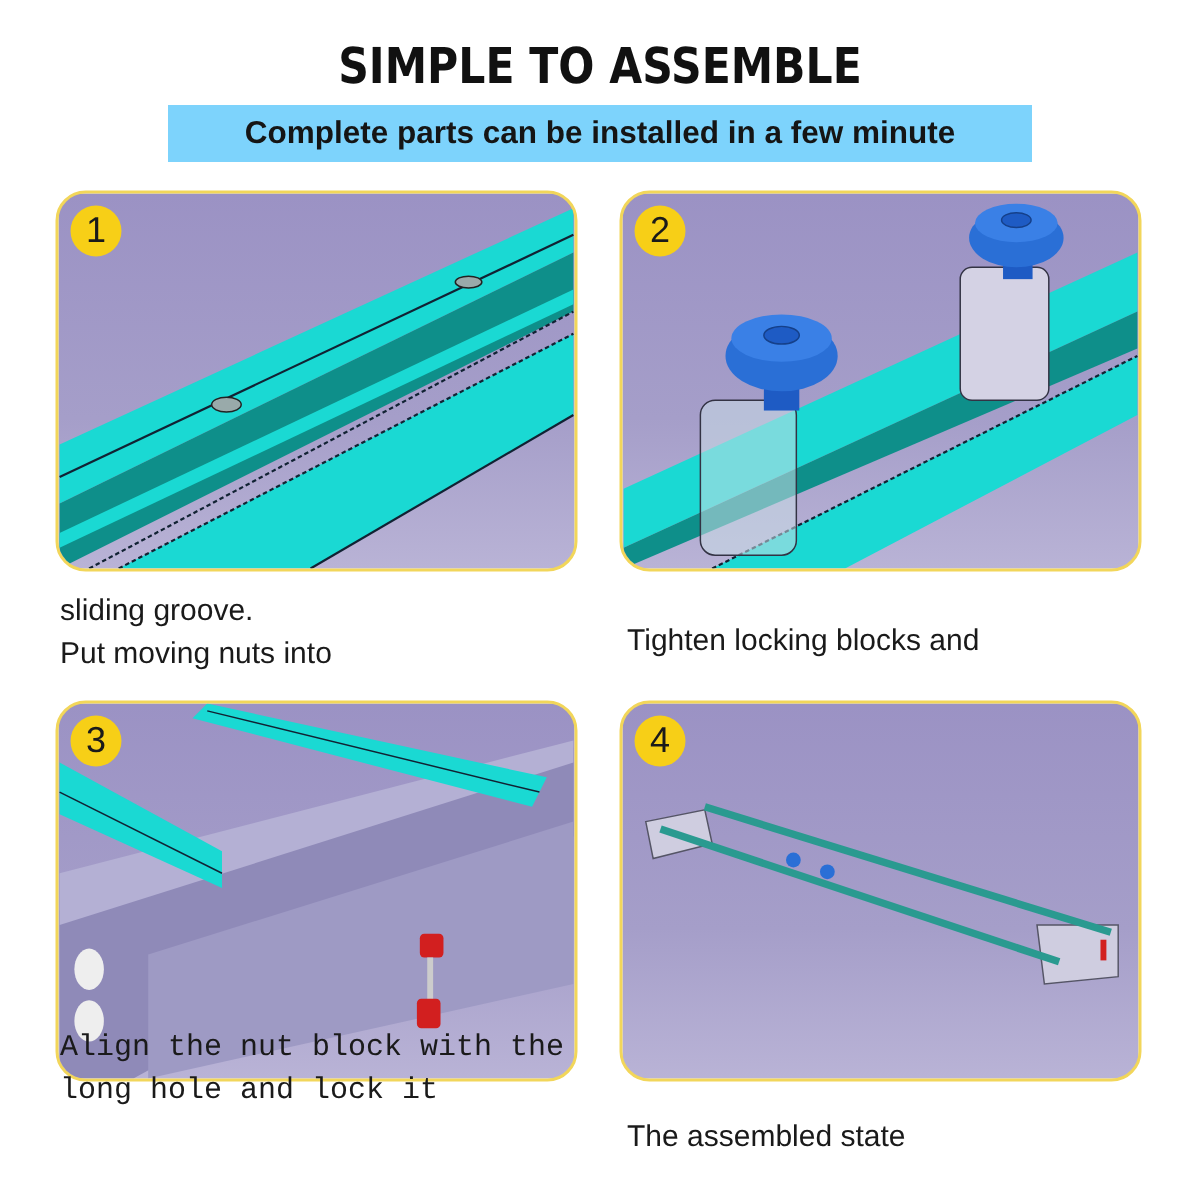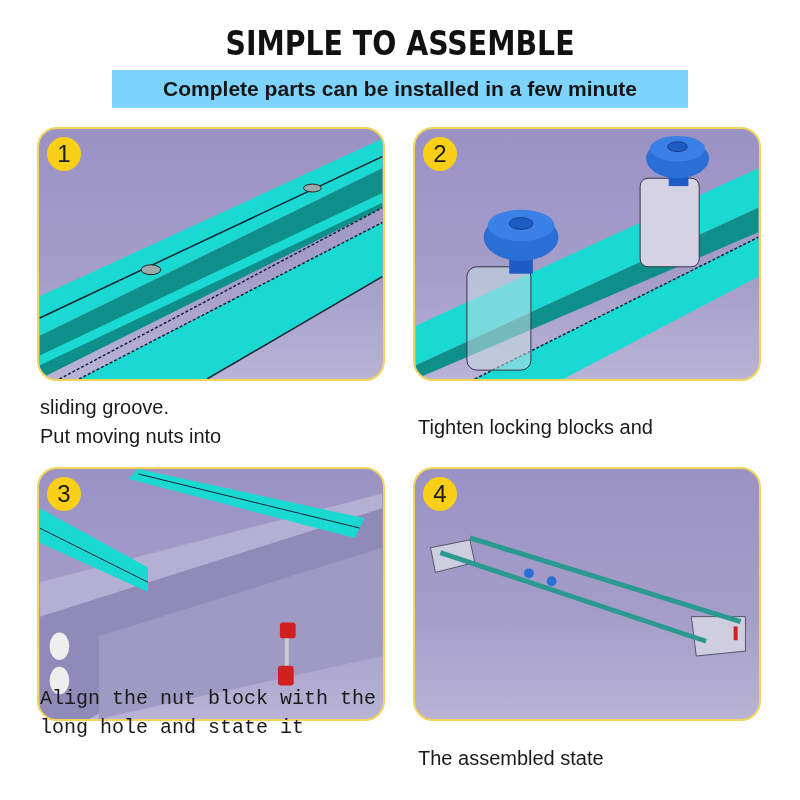--- a/index.html
+++ b/index.html
@@ -75,21 +75,21 @@
     <line x1="100" y1="5" x2="325" y2="60" stroke="#123"></line>
     <rect x="244" y="156" width="16" height="16" rx="3" fill="#d21f1f"></rect>
     <rect x="249" y="172" width="4" height="40" fill="#ccc"></rect>
     <rect x="242" y="200" width="16" height="20" rx="3" fill="#d21f1f"></rect>
     <ellipse cx="20" cy="180" rx="10" ry="14" fill="#eee"></ellipse>
     <ellipse cx="20" cy="215" rx="10" ry="14" fill="#eee"></ellipse>
   </svg>
 </div>
 <div class="caption" style="left:40px;top:684px;font-family:Liberation Mono, monospace;">
   <div>Align the nut block with the</div>
-  <div>long hole and state it</div>
+  <div>long hole and lock it</div>
 </div>
 
 <div class="panel" style="left:413px;top:467px;">
   <div class="badge">4</div>
   <svg viewBox="0 0 348 254">
     <polygon points="15,80 55,72 60,95 20,105" fill="#cfcde0" stroke="#556"></polygon>
     <polygon points="280,150 335,150 335,185 285,190" fill="#cfcde0" stroke="#556"></polygon>
     <line x1="55" y1="70" x2="330" y2="155" stroke="#2a9a90" stroke-width="5"></line>
     <line x1="25" y1="85" x2="295" y2="175" stroke="#2a9a90" stroke-width="5"></line>
     <circle cx="115" cy="106" r="5" fill="#2a6fd6"></circle>

